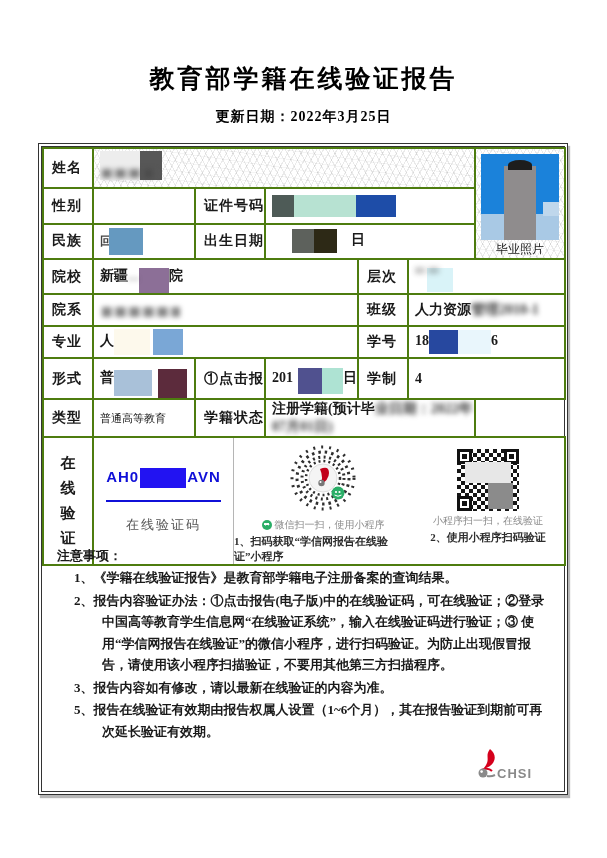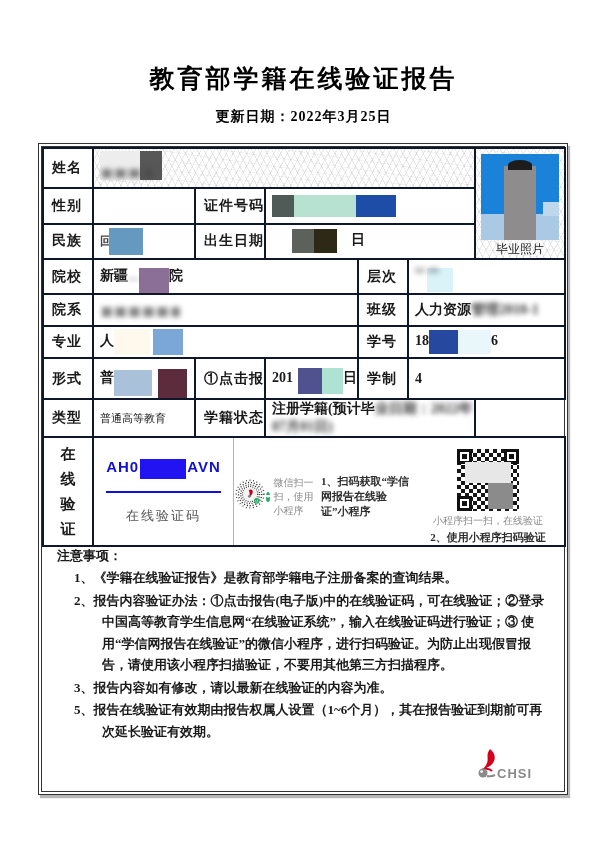--- a/index.html
+++ b/index.html
@@ -9,21 +9,21 @@
   .page-title { position: absolute; top: 62px; left: 0; width: 100%; text-align: center;
     font-family: "Liberation Sans", "DejaVu Sans", sans-serif;
     font-size: 25px; font-weight: bold; letter-spacing: 3px; color: #000; }
   .update-date { position: absolute; top: 108px; left: 0; width: 100%; text-align: center;
     font-size: 14px; font-weight: bold; color: #000; letter-spacing: 1px; }
 
   .frame { position: absolute; left: 38px; top: 143px; width: 530px; height: 652px;
     border: 4px double #333; background: #fff; box-shadow: 2px 3px 1px rgba(0,0,0,0.28); }
 
   table.main { border-collapse: collapse; table-layout: fixed; width: 522px; }
-  table.main td { border: 2px solid #0f172a; vertical-align: middle; position: relative;
+  table.main td { border: 2px solid #4d7c0f; vertical-align: middle; position: relative;
     font-size: 14px; overflow: hidden; }
   td.lbl { font-weight: bold; padding-left: 8px; letter-spacing: 1px; white-space: nowrap; }
   td.val { padding-left: 6px; font-weight: 600; }
 
   .guilloche { background-image:
     repeating-linear-gradient(62deg, rgba(50,50,50,0.10) 0 1px, transparent 1px 6px),
     repeating-linear-gradient(-62deg, rgba(50,50,50,0.10) 0 1px, transparent 1px 6px),
     repeating-linear-gradient(8deg, rgba(50,50,50,0.05) 0 1px, transparent 1px 9px); }
 
   .blk { display: inline-block; vertical-align: middle; }
@@ -41,21 +41,21 @@
   .photo-caption { display: block; font-size: 12px; color: #222; margin-top: 1px; }
 
   
   .verify-wrap { display: flex; height: 100%; align-items: stretch; }
   .v-code-area { width: 140px; border-right: 1px solid #b5b5b5; display: flex; flex-direction: column;
     align-items: center; justify-content: center; gap: 14px; }
   .v-code { font-family: "Liberation Sans", "DejaVu Sans", sans-serif; font-weight: bold; font-size: 15px;
     color: #1010d8; border-bottom: 2px solid #1010d8; padding-bottom: 12px; letter-spacing: 1px; white-space: nowrap; }
   .v-code .blk { width: 46px; height: 20px; background: #2213f2; margin: 0 1px; }
   .v-code-label { font-size: 13px; color: #555; letter-spacing: 2px; }
-  .v-qr1 { flex: 1; display: flex; flex-direction: row; align-items: center; justify-content: flex-start; padding-top: 7px; }
+  .v-qr1 { flex: 1; display: flex; flex-direction: column; align-items: center; justify-content: flex-start; padding-top: 7px; }
   .v-qr2 { width: 152px; display: flex; flex-direction: column; align-items: center; justify-content: flex-start; padding-top: 11px; }
   .qr-cap1 { font-size: 10px; color: #8a8a8a; margin-top: 3px; display: flex; align-items: center; gap: 3px; }
   .qr-cap2 { font-size: 11px; color: #2e2e2e; font-weight: bold; margin-top: 2px; }
   .wechat-dot { display: inline-block; width: 10px; height: 10px; border-radius: 50%; background: #2aae67;
     background-image: radial-gradient(circle at 35% 42%, #fff 1.2px, transparent 1.4px),
                       radial-gradient(circle at 62% 42%, #fff 1.2px, transparent 1.4px); }
 
   .qr2-box { width: 62px; height: 62px; position: relative;
     background: repeating-conic-gradient(#161616 0% 25%, #ffffff 0% 50%) 0 0 / 8px 8px; }
   .finder { position: absolute; width: 15px; height: 15px; border: 3px solid #111; background: #fff; }

